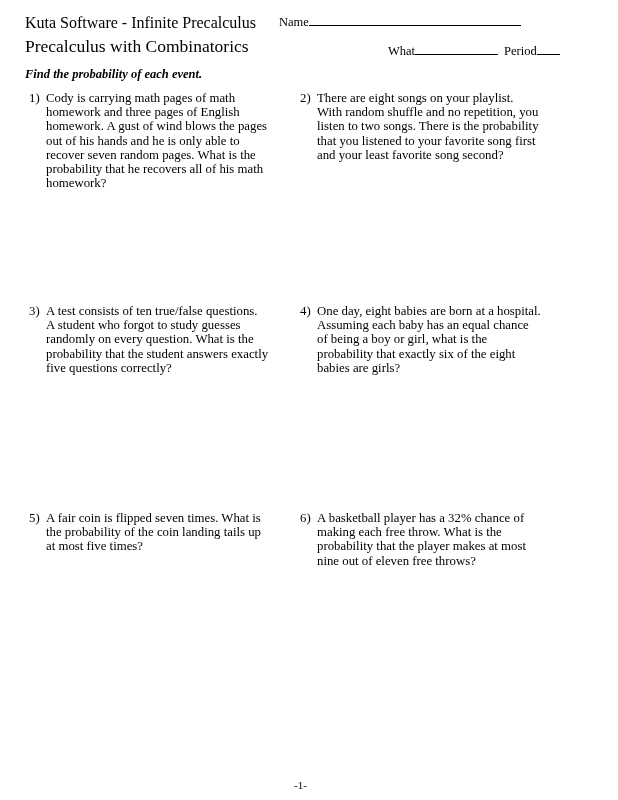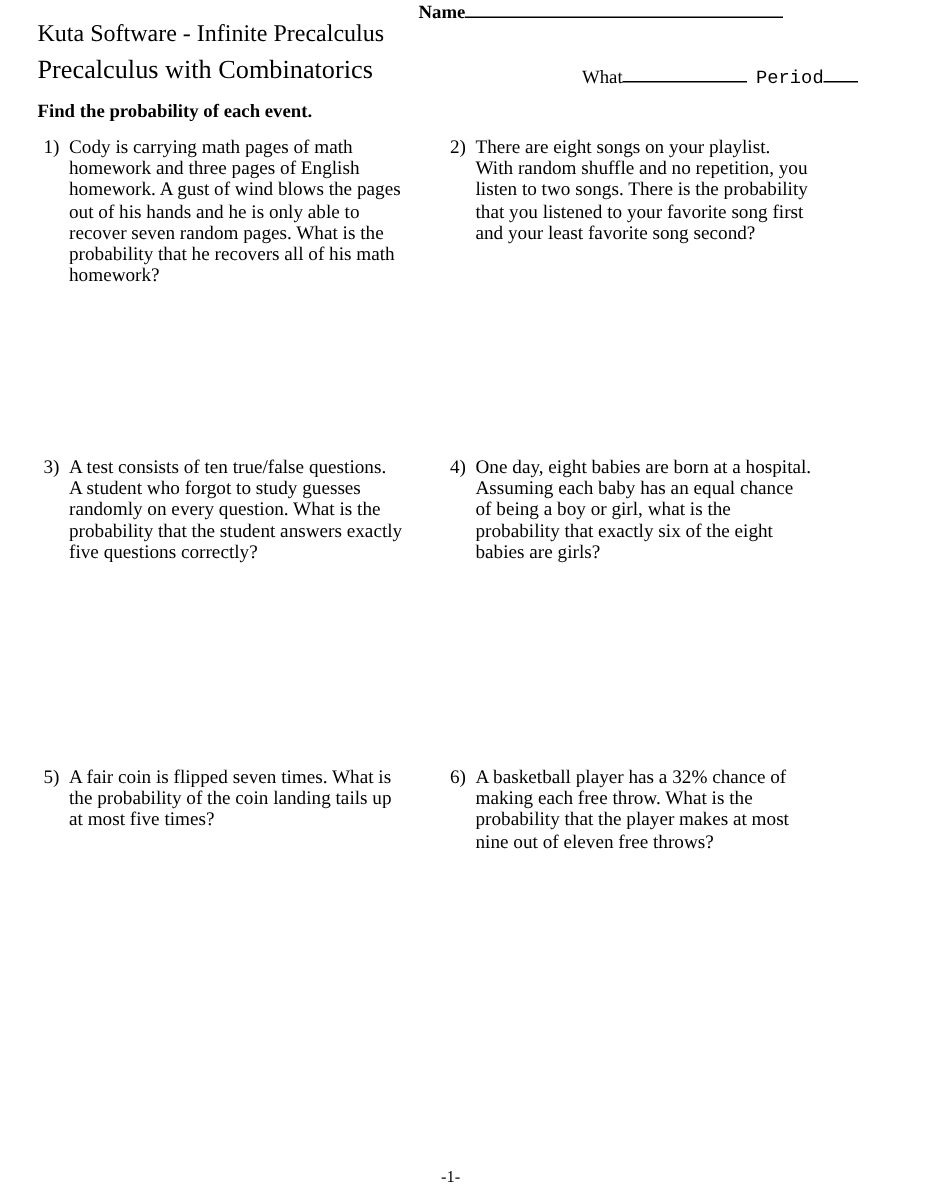--- a/index.html
+++ b/index.html
@@ -14,23 +14,22 @@
       overflow: hidden;
       font-family: "Liberation Serif", serif;
       color: #000;
     }
     .abs { position: absolute; white-space: nowrap; }
     .publisher {
       left: 25px; top: 14px;
       font-size: 16px;
     }
     .name-label {
-      left: 279px; top: 0;
+      left: 279px; top: 14px;
       font-size: 12.5px;
-      font-weight: bold;
     }
     .name-line {
       display: inline-block;
       width: 212px;
       border-bottom: 1px solid #000;
       height: 11px;
       vertical-align: baseline;
       margin-left: 0;
     }
     .title {
@@ -40,31 +39,32 @@
     .date-label {
       left: 388px; top: 43px;
       font-size: 12.5px;
     }
     .date-line {
       display: inline-block;
       width: 83px;
       border-bottom: 1px solid #000;
       height: 11px;
     }
-    .period-label { margin-left: 6px; font-family: Liberation Mono, monospace; }
+    .period-label { margin-left: 6px; }
     .period-line {
       display: inline-block;
       width: 23px;
       border-bottom: 1px solid #000;
       height: 11px;
     }
     .instructions {
       left: 25px; top: 67px;
       font-size: 12.5px;
       font-weight: bold;
+      font-style: italic;
     }
     .problem {
       position: absolute;
       font-size: 12.8px;
       line-height: 14.2px;
     }
     .problem .num {
       position: absolute;
       left: 0; top: 0;
     }

